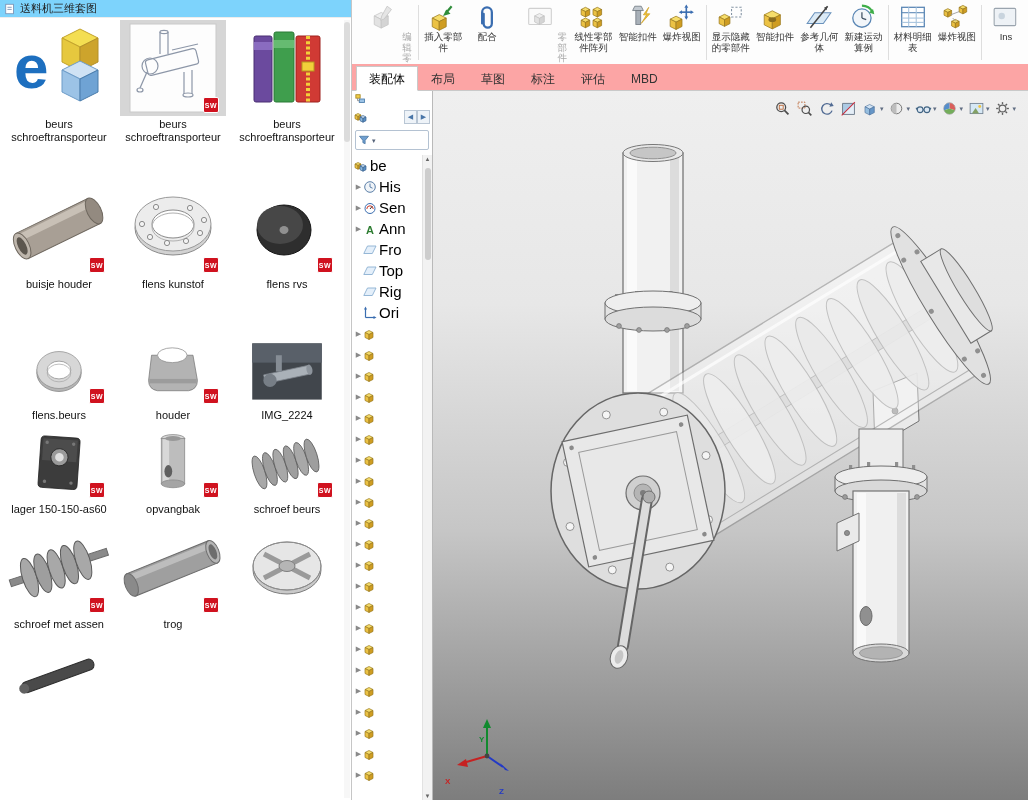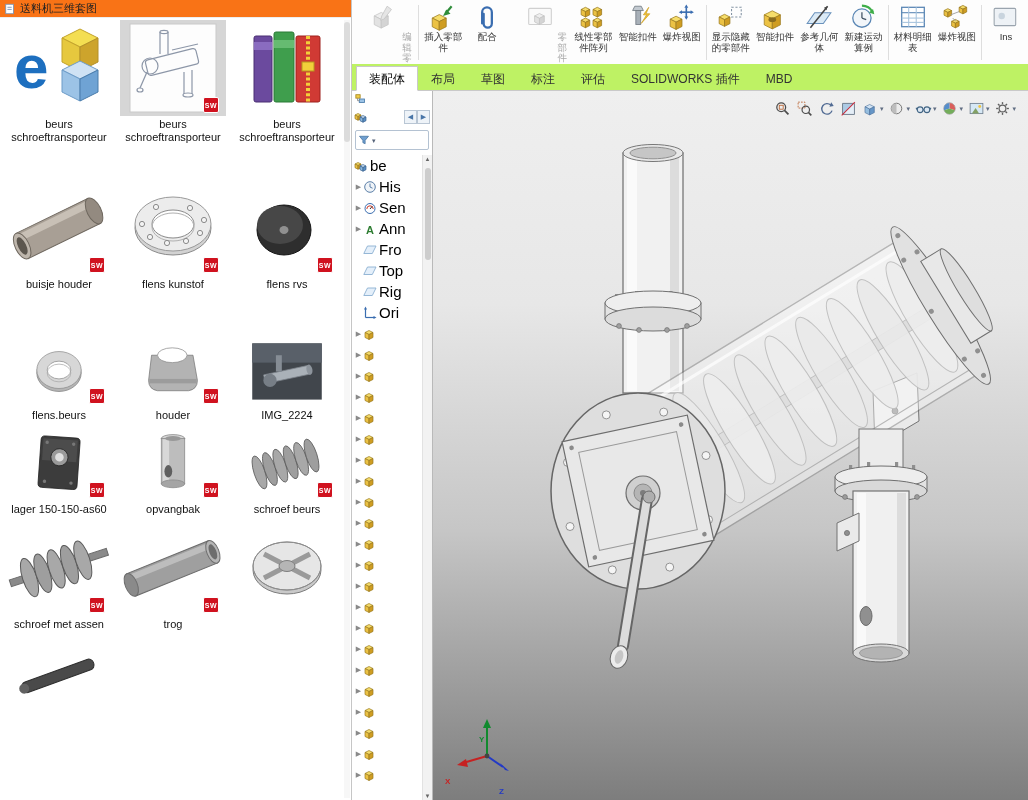--- a/index.html
+++ b/index.html
@@ -2,21 +2,21 @@
 <html><head>
 <meta charset="utf-8">
 <style>
 *{margin:0;padding:0;box-sizing:border-box;}
 html,body{width:1028px;height:800px;overflow:hidden;}
 body{font-family:"Liberation Sans",sans-serif;background:#fff;font-size:12px;}
 #app{position:relative;width:1028px;height:800px;background:#fff;overflow:hidden;}
 
 
 #file-panel{position:absolute;left:0;top:0;width:352px;height:800px;background:#fff;border-right:1px solid #c6c6c6;}
-#file-title{height:18px;display:flex;align-items:center;gap:4px;padding-left:4px;font-size:11px;color:#222;background:#f97316;border-bottom:1px solid #ededed;white-space:nowrap;overflow:hidden;}
+#file-title{height:18px;display:flex;align-items:center;gap:4px;padding-left:4px;font-size:11px;color:#222;background:#7dd3fc;border-bottom:1px solid #ededed;white-space:nowrap;overflow:hidden;}
 #file-title svg{width:12px;height:12px;flex:0 0 auto;}
 #file-grid{position:absolute;top:18px;left:2px;width:342px;bottom:0;display:grid;
  grid-template-columns:114px 114px 114px;
  grid-template-rows:160px 156px 90px 94px 116px 114px 90px;overflow:hidden;}
 .file-item{display:flex;flex-direction:column;align-items:center;padding:2px 3px;overflow:hidden;}
 .thumb{position:relative;flex:0 1 96px;min-height:0;width:106px;display:flex;align-items:center;justify-content:center;}
 .thumb svg{width:106px;height:100%;}
 .file-item.selected .thumb{background:#d6d6d6;}
 .sw-badge{position:absolute;right:7px;bottom:3px;width:16px;height:16px;background:#d0121f;color:#fff;font-size:7px;font-weight:bold;display:flex;align-items:center;justify-content:center;border-radius:2px;border:1px solid #fff;letter-spacing:.5px;}
 .fname{flex:0 0 auto;font-size:11px;line-height:13px;color:#111;text-align:center;word-break:break-word;margin-top:2px;max-width:108px;}
@@ -26,21 +26,21 @@
 
 #sw-window{position:absolute;left:352px;top:0;width:676px;height:800px;background:#fff;}
 #toolbar{height:64px;display:flex;align-items:stretch;padding:1px 0 0 2px;background:#fdfdfd;overflow:hidden;}
 .tb-btn{display:flex;flex-direction:column;align-items:center;justify-content:flex-start;padding:2px 3px 0;min-width:44px;max-width:62px;}
 .tb-ico{width:28px;height:28px;flex:0 0 auto;}
 .tb-ico svg{width:28px;height:28px;}
 .tb-label{font-size:9.5px;line-height:10.5px;text-align:center;color:#333;max-width:46px;margin-top:1px;}
 .tb-btn.disabled .tb-label{color:#a8a8a8;margin-left:44px;}
 .tb-btn.disabled .tb-ico{filter:grayscale(1) opacity(.5);}
 .tb-sep{width:1px;background:#dedede;margin:4px 2px;flex:0 0 auto;}
-#tabs{height:27px;display:flex;align-items:flex-end;background:#bef264;border-bottom:1px solid #c9c9c9;padding-left:4px;}
+#tabs{height:27px;display:flex;align-items:flex-end;background:#fca5a5;border-bottom:1px solid #c9c9c9;padding-left:4px;}
 .tab{position:relative;padding:0 12px;font-size:12px;color:#333;line-height:24px;height:25px;border:1px solid transparent;white-space:nowrap;margin-bottom:-1px;}
 .tab.active{background:#fff;border-color:#c9c9c9 #c9c9c9 #fff;color:#000;}
 
 #workspace{position:absolute;top:91px;left:0;right:0;bottom:0;display:flex;}
 
 
 #tree-panel{position:relative;width:81px;background:#fff;border-right:1px solid #b9b9b9;flex:0 0 auto;}
 #tree-tabstrip{height:16px;display:flex;align-items:center;padding-left:3px;gap:2px;}
 #tree-tabstrip svg{width:12px;height:12px;}
 #tree-header{height:20px;display:flex;align-items:center;padding:0 2px;}
@@ -487,21 +487,20 @@
             </svg></span>
           <span class="tb-label">Ins</span>
         </div>
       </div>
     <div id="tabs">
         <div class="tab active">装配体</div>
         <div class="tab">布局</div>
         <div class="tab">草图</div>
         <div class="tab">标注</div>
         <div class="tab">评估</div>
-        <div class="tab">SOLIDWORKS 插件</div>
         <div class="tab">MBD</div>
       </div>
 
     <div id="workspace">
 
       <div id="tree-panel">
         <div id="tree-tabstrip">
           <svg viewBox="0 0 14 14">
               <rect x="1" y="2" width="5" height="4" fill="#f2cf4a" stroke="#a8871e"></rect>
               <rect x="5" y="7" width="6" height="4" fill="#9cc3e6" stroke="#4a7cab"></rect>

